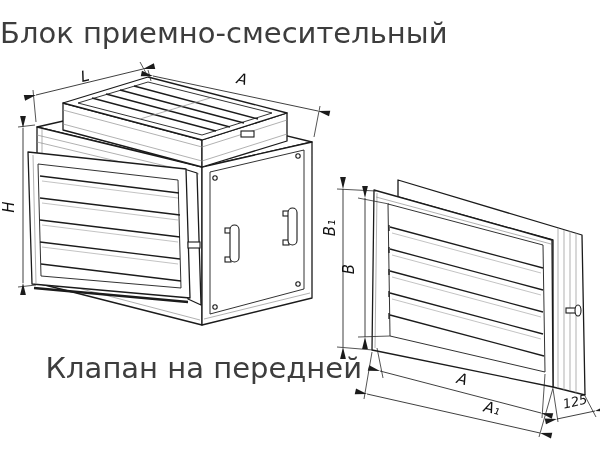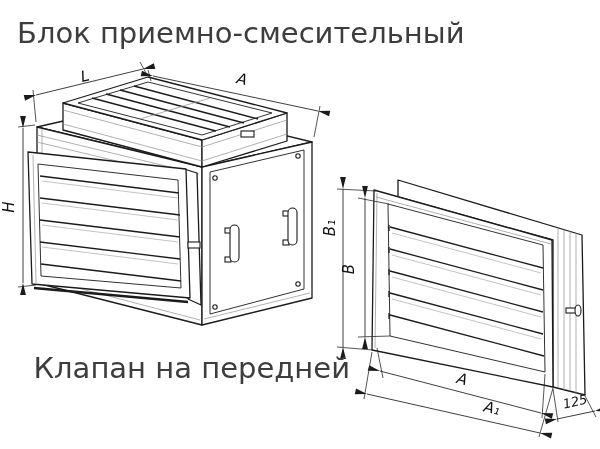--- a/index.html
+++ b/index.html
@@ -1,20 +1,20 @@
 <!DOCTYPE html>
 <html><head>
 <meta charset="utf-8">
 <style>
   html,body{margin:0;padding:0;background:#fff;}
   body{width:600px;height:449px;position:relative;overflow:hidden;
        font-family:"DejaVu Sans","Liberation Sans",sans-serif;}
-  .title{position:absolute;left:17px;top:15px;font-size:29px;line-height:36px;
+  .title{position:absolute;left:0;top:15px;font-size:29px;line-height:36px;
          color:#3d3d3d;letter-spacing:0px;white-space:nowrap;}
-  .caption{position:absolute;left:4px;top:352px;width:346px;text-align:right;
+  .caption{position:absolute;left:16px;top:352px;width:346px;text-align:right;
            font-size:29px;line-height:33px;color:#3d3d3d;}
   svg.drawing{position:absolute;left:0;top:0;}
   .face{fill:#ffffff;stroke:#1b1b1b;stroke-width:1.3;stroke-linejoin:round;}
   .mid{fill:none;stroke:#1b1b1b;stroke-width:0.9;}
   .thin{fill:none;stroke:#8f8f8f;stroke-width:0.7;}
   .slat{stroke:#1b1b1b;stroke-width:1.3;}
   .slatthin{stroke:#9a9a9a;stroke-width:0.6;}
   .shadow{stroke:#1b1b1b;stroke-width:2.4;}
   .dim{stroke:#2a2a2a;stroke-width:0.9;fill:none;}
   .ext{stroke:#2a2a2a;stroke-width:0.8;fill:none;}

